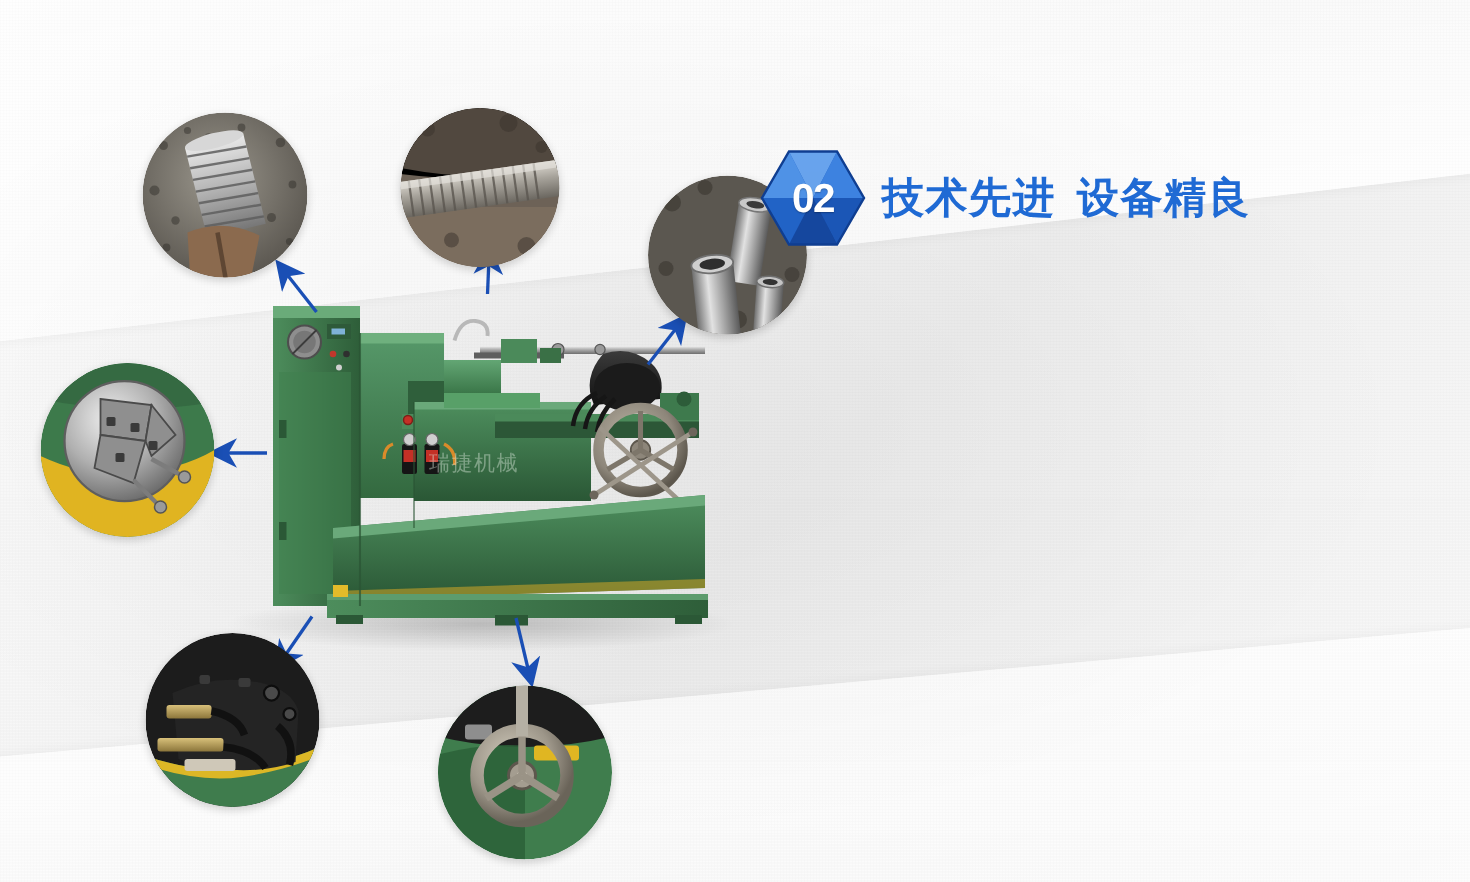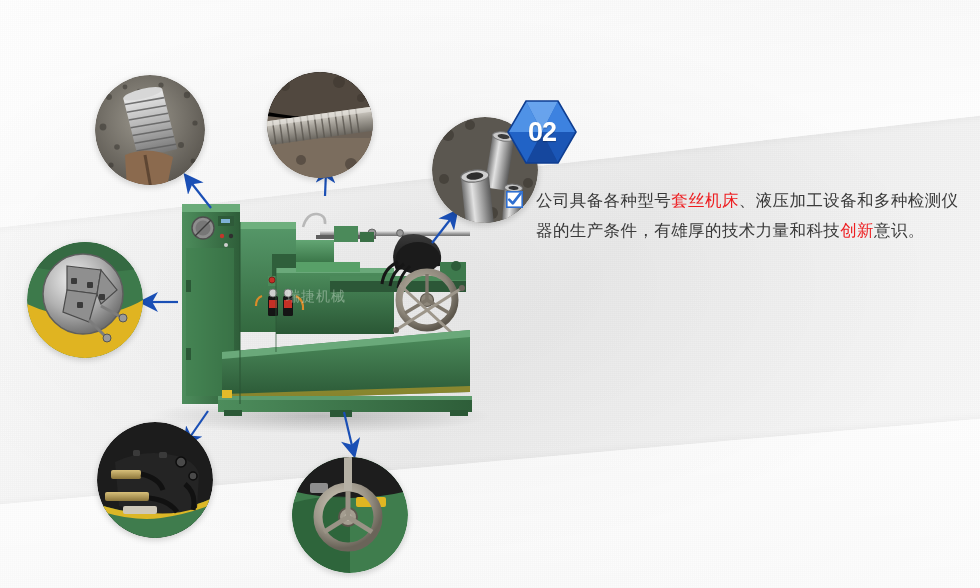--- a/index.html
+++ b/index.html
@@ -67,21 +67,21 @@
     font-size:16.5px;line-height:30px;color:#3a3a3a;
     font-family:"DejaVu Sans","Liberation Sans",sans-serif;
     letter-spacing:.4px;
   }
   .hl{color:#ee1d20;}
   .callout{position:absolute;border-radius:50%;overflow:hidden;
     box-shadow:0 2px 6px rgba(0,0,0,.18);}
   .callout .inner{position:absolute;inset:0;}
   .arrows{position:absolute;inset:0;pointer-events:none;}
   .wm{
-    position:absolute;left:286px;top:288px;
+    position:absolute;left:286px;top:300px;
     font-size:14px;color:rgba(225,235,225,.42);
     letter-spacing:1px;font-family:"DejaVu Sans",sans-serif;
     pointer-events:none;
   }
 </style>
 </head>
 <body>
 
 <div class="stage">
   <div class="swoosh-a"></div>
@@ -526,30 +526,24 @@
           <polygon points="20,2 52,2 36,33" fill="#6ba7ee" opacity=".95"></polygon>
           <polygon points="52,2 70,33 36,33" fill="#3d82e0"></polygon>
           <polygon points="70,33 52,64 36,33" fill="#1b56b6"></polygon>
           <polygon points="52,64 20,64 36,33" fill="#15479e"></polygon>
           <polygon points="20,64 2,33 36,33" fill="#2163c6"></polygon>
           <polygon points="2,33 20,2 36,33" fill="#4f92e6"></polygon>
           <polygon points="20,2 52,2 70,33 52,64 20,64 2,33" fill="none" stroke="#0f3e91" stroke-width="1.6"></polygon>
         </svg>
         <div class="hexnum">02</div>
       </div>
+      <div class="title-txt">
+        <span>技术先进</span><span class="gap"></span><span>设备精良</span>
+      </div>
     </div>
 
     <div class="bullets">
 
-      <div class="bullet">
-        <span class="cbox">
-          <svg width="17" height="17" viewBox="0 0 17 17">
-            <rect x="0.8" y="0.8" width="15.4" height="15.4" fill="#ffffff" stroke="#2f6fd0" stroke-width="1.6"></rect>
-            <path d="M3.2 8.6 L6.8 12.4 L14.6 2.4" fill="none" stroke="#2f6fd0" stroke-width="2.6" stroke-linecap="round" stroke-linejoin="round"></path>
-          </svg>
-        </span>
-        <div class="btext"><span>公司具备各种型号</span><span class="hl">套丝机床</span><span>、液压加工设备和多种检测仪器的生产条件，有雄厚的技术力量和科技</span><span class="hl">创新</span><span>意识。</span></div>
-      </div>
 
 
     </div>
   </div>
 </div>
 
 </body></html>

